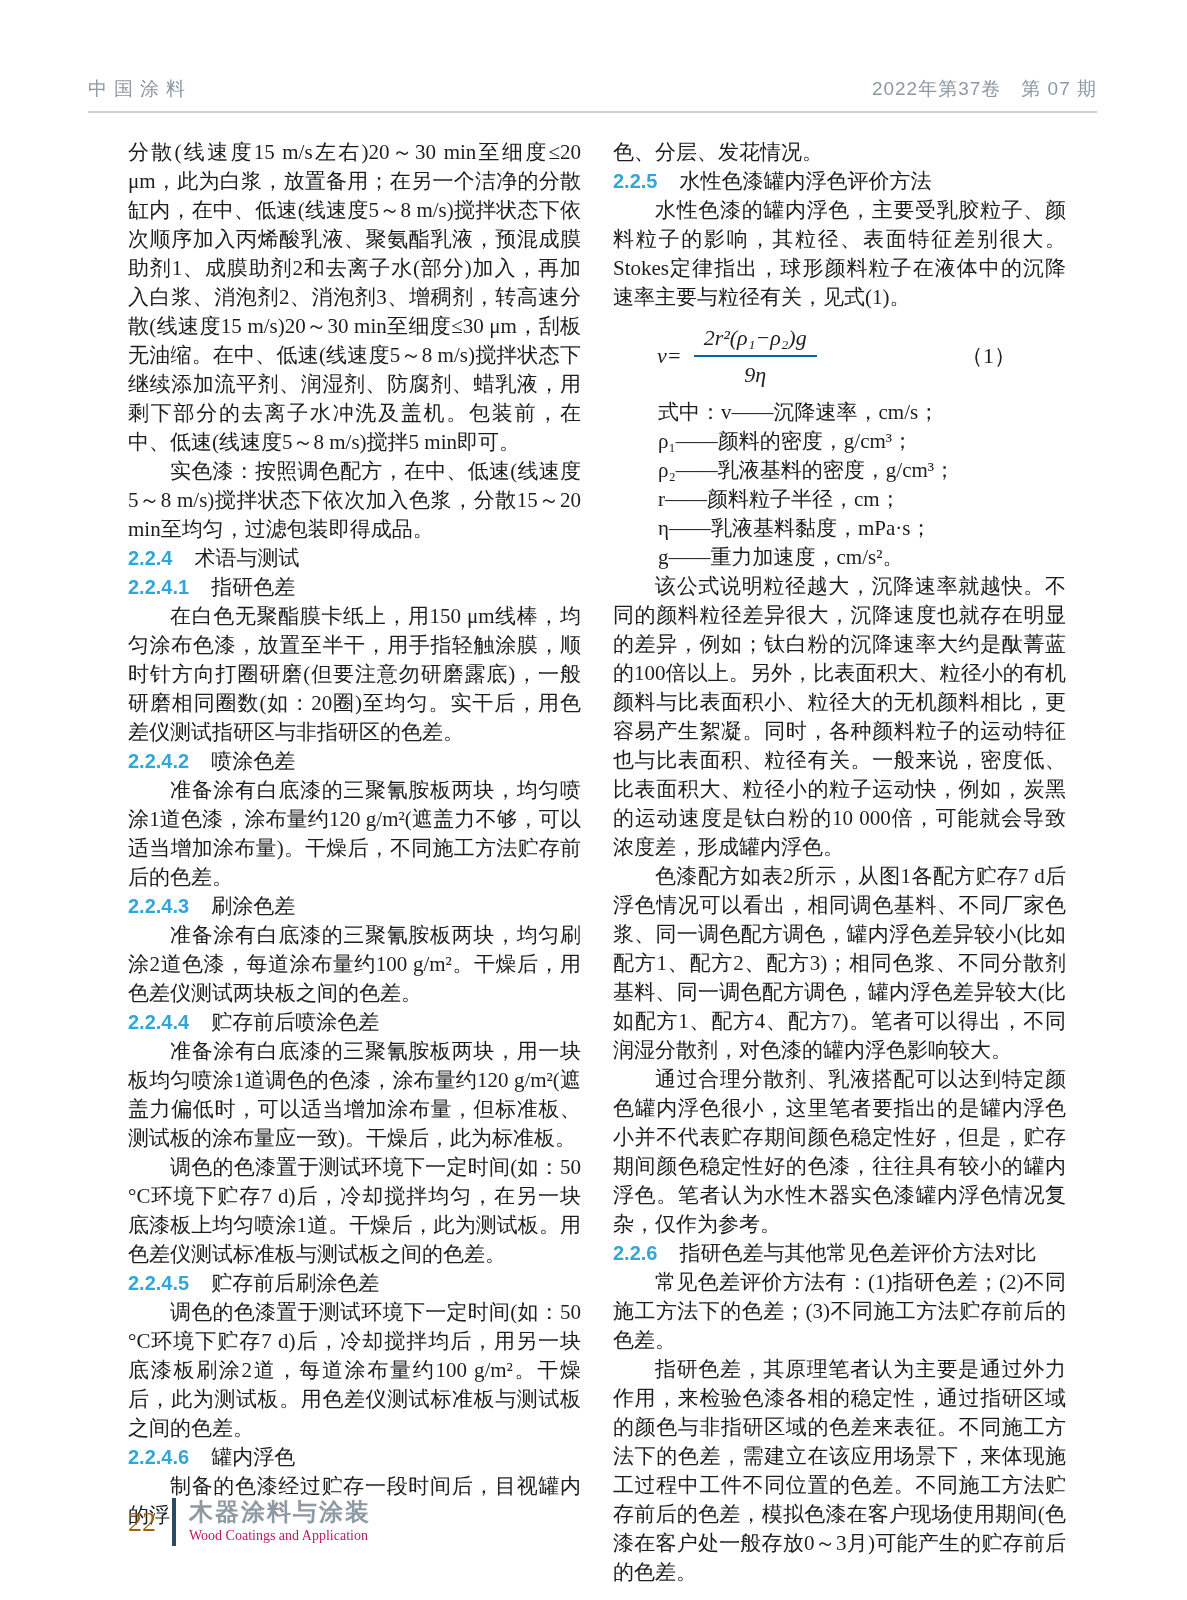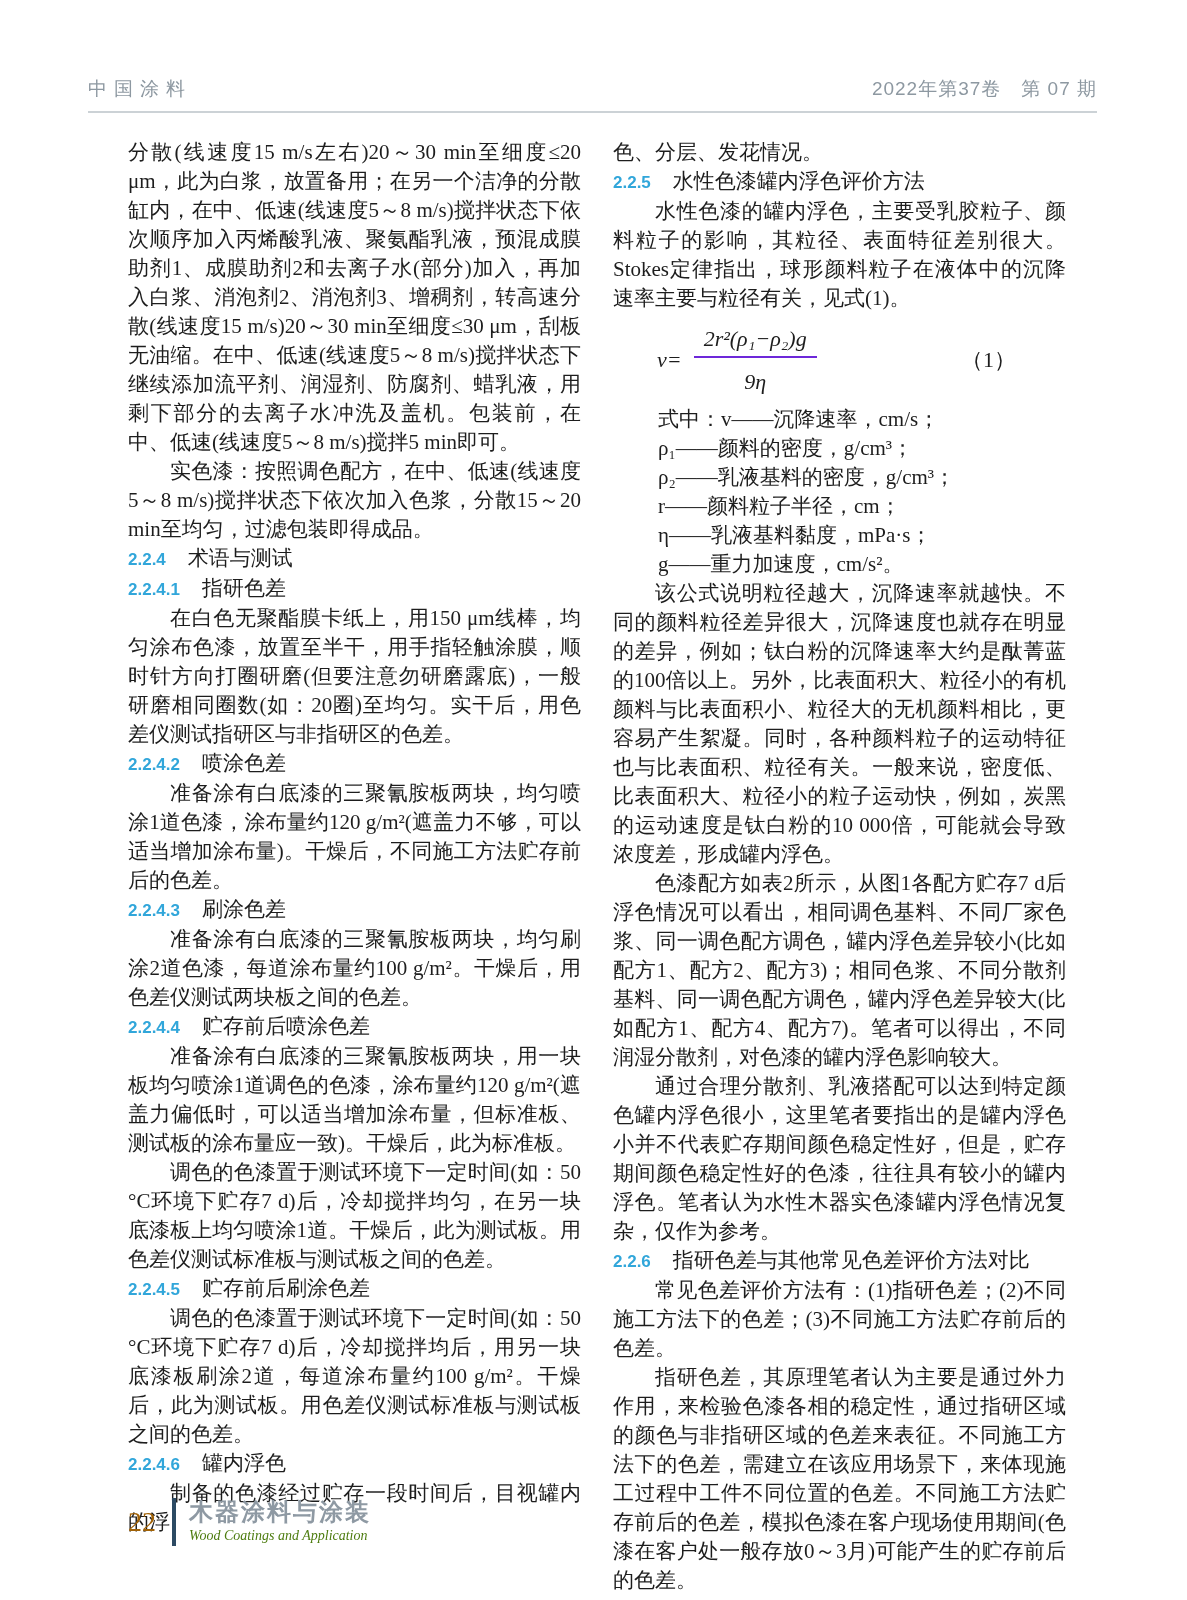--- a/index.html
+++ b/index.html
@@ -29,55 +29,55 @@
     position:absolute;top:138px;left:128px;width:938px;
     display:flex;gap:32px;
   }
   .col{width:453px;font-size:21px;line-height:29px;text-align:justify;}
   .col p{margin:0;text-indent:2em;}
   .col p.cont{text-indent:0;}
   .sec-head{display:flex;align-items:baseline;line-height:29px;}
   .sec-num{
     color:#31a6da;
     font-family:"Liberation Sans","DejaVu Sans",sans-serif;
-    font-weight:bold;font-size:17px;
+    font-weight:bold;font-size:20px;
     flex:0 0 auto;margin-right:22px;
   }
   .sec-title{color:#1d1d1d;}
   
   .formula{
     display:flex;align-items:center;
     margin:12px 0 10px 44px;
     font-size:22px;line-height:1.25;
   }
   .f-lhs{font-style:italic;margin-right:12px;}
   .frac{display:inline-block;text-align:center;font-style:italic;}
-  .frac .fnum{display:block;padding:0 10px 3px;border-bottom:2px solid #6d28d9;}
-  .frac .fden{display:block;padding-top:10px;}
+  .frac .fnum{display:block;padding:0 10px 3px;border-bottom:2px solid #0369a1;}
+  .frac .fden{display:block;padding-top:4px;}
   .f-no{margin-left:auto;margin-right:50px;font-style:normal;}
   .where div{padding-left:45px;text-align:left;}
   
   .page-footer{
     position:absolute;left:128px;top:1498px;
     display:flex;align-items:center;
   }
   .pg-num{
     font-size:28px;color:#a16207;
     font-family:"Liberation Serif","DejaVu Serif",serif;
     margin-right:16px;
   }
   .pg-bar{width:4px;height:48px;background:#2c4a63;margin-right:13px;}
   .pg-titles{display:flex;flex-direction:column;justify-content:center;}
   .pg-cn{
     font-family:"Liberation Sans","DejaVu Sans",sans-serif;
     font-weight:bold;font-size:24px;color:#8e99a3;letter-spacing:2px;line-height:1.1;
   }
   .pg-en{
     font-family:"Liberation Serif","DejaVu Serif",serif;
-    font-size:14px;color:#4d7c0f;line-height:1.2;margin-top:2px;font-style:italic;
+    font-size:14px;color:#be185d;line-height:1.2;margin-top:2px;
   }
 </style>
 </head>
 <body>
 
 <div class="page">
 
   <header class="page-header">
     <span class="journal-name">中国涂料</span>
     <span class="issue-info">2022年第37卷　第 07 期</span>

